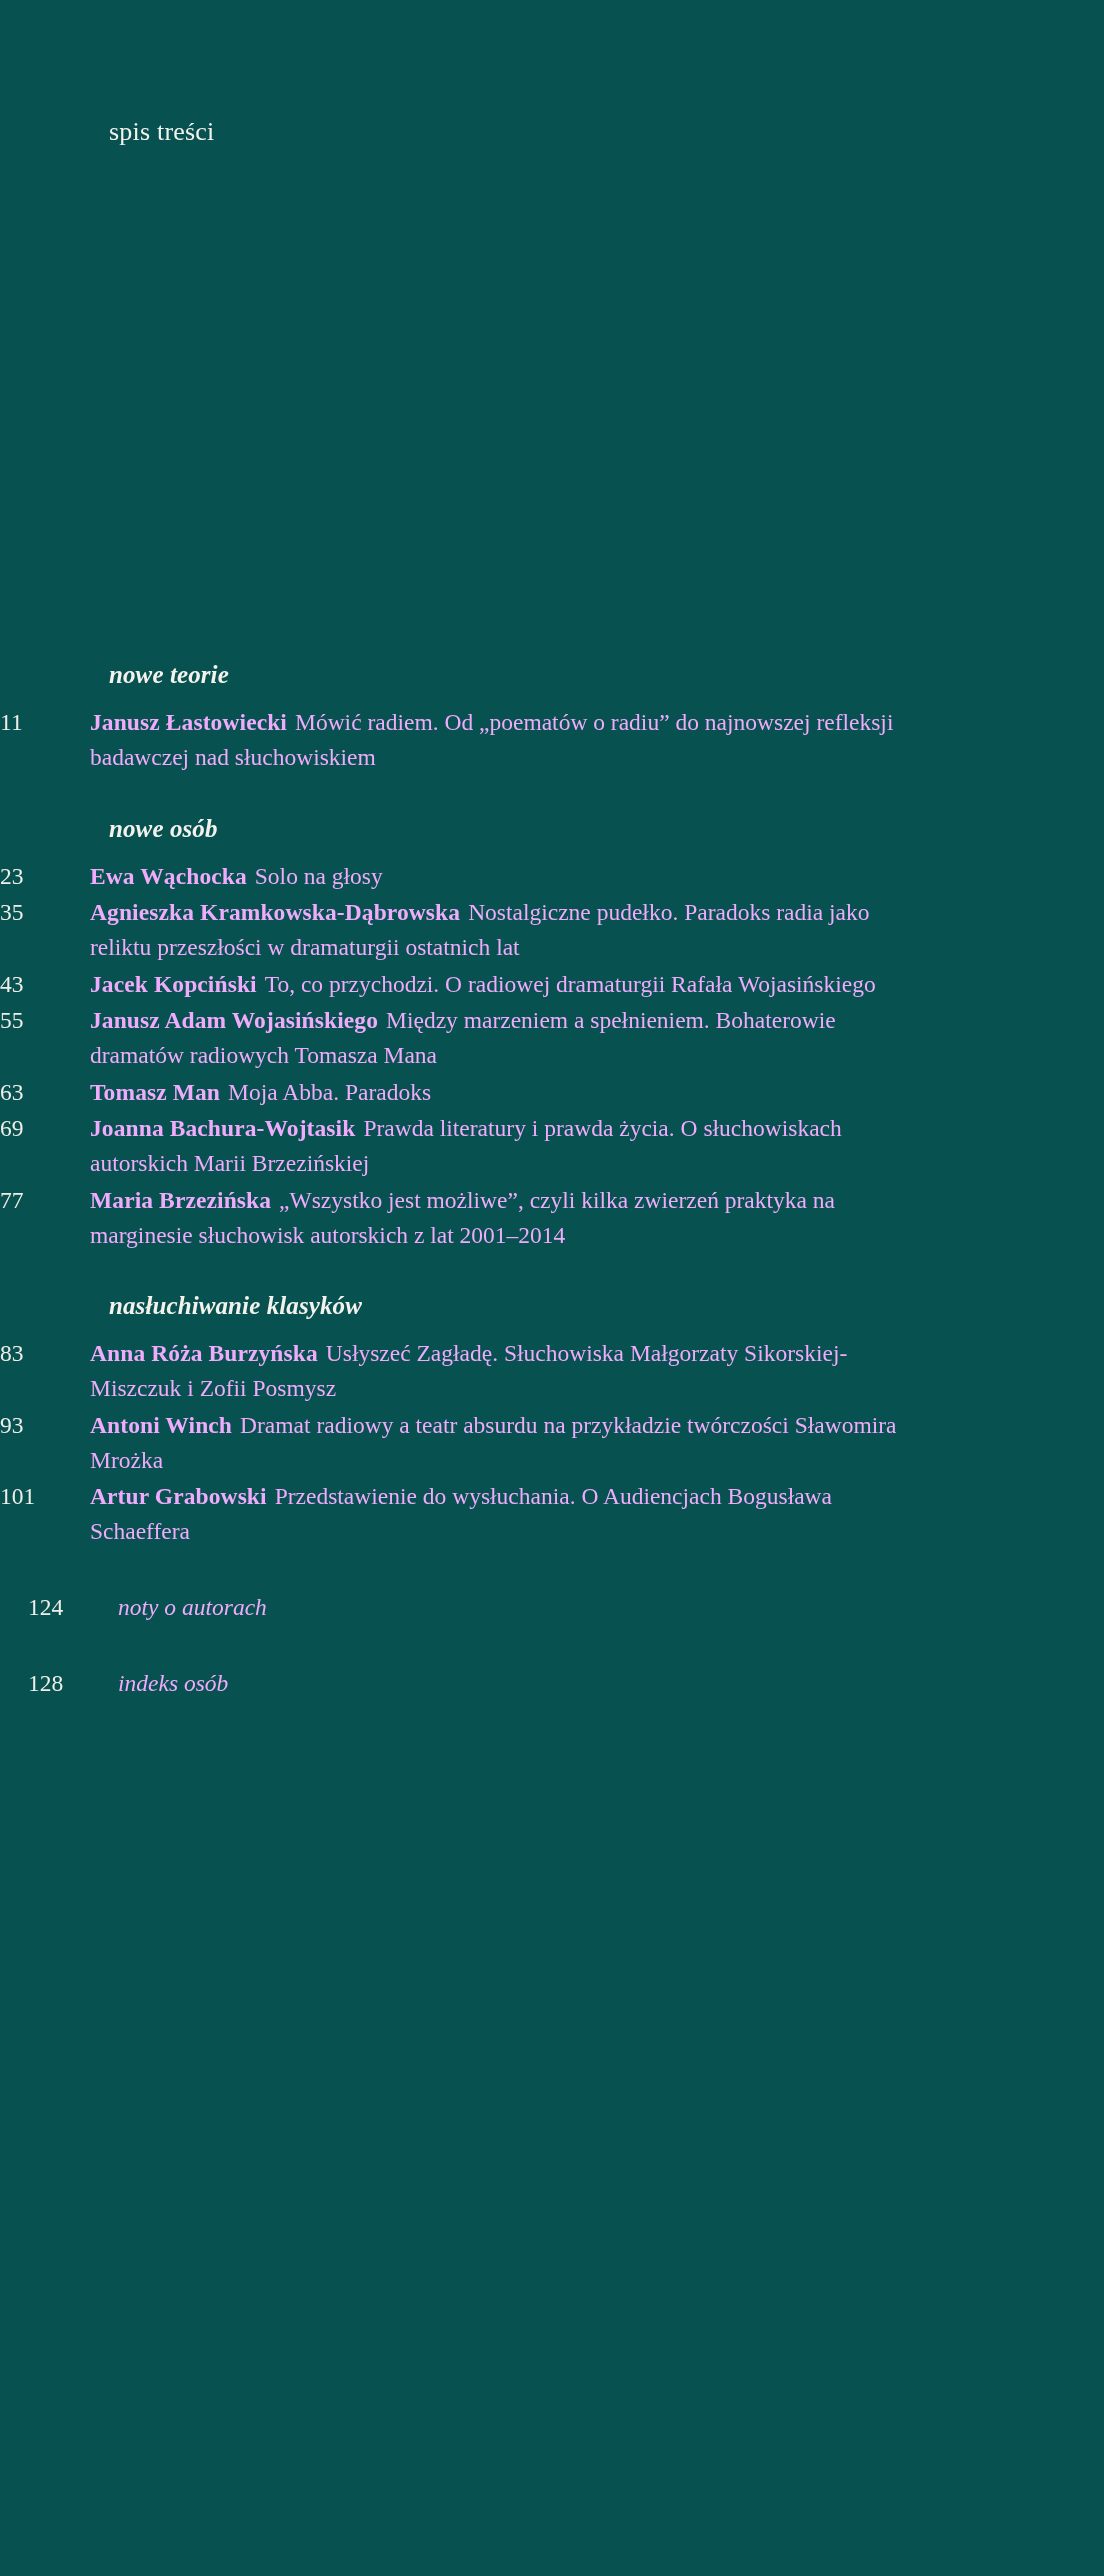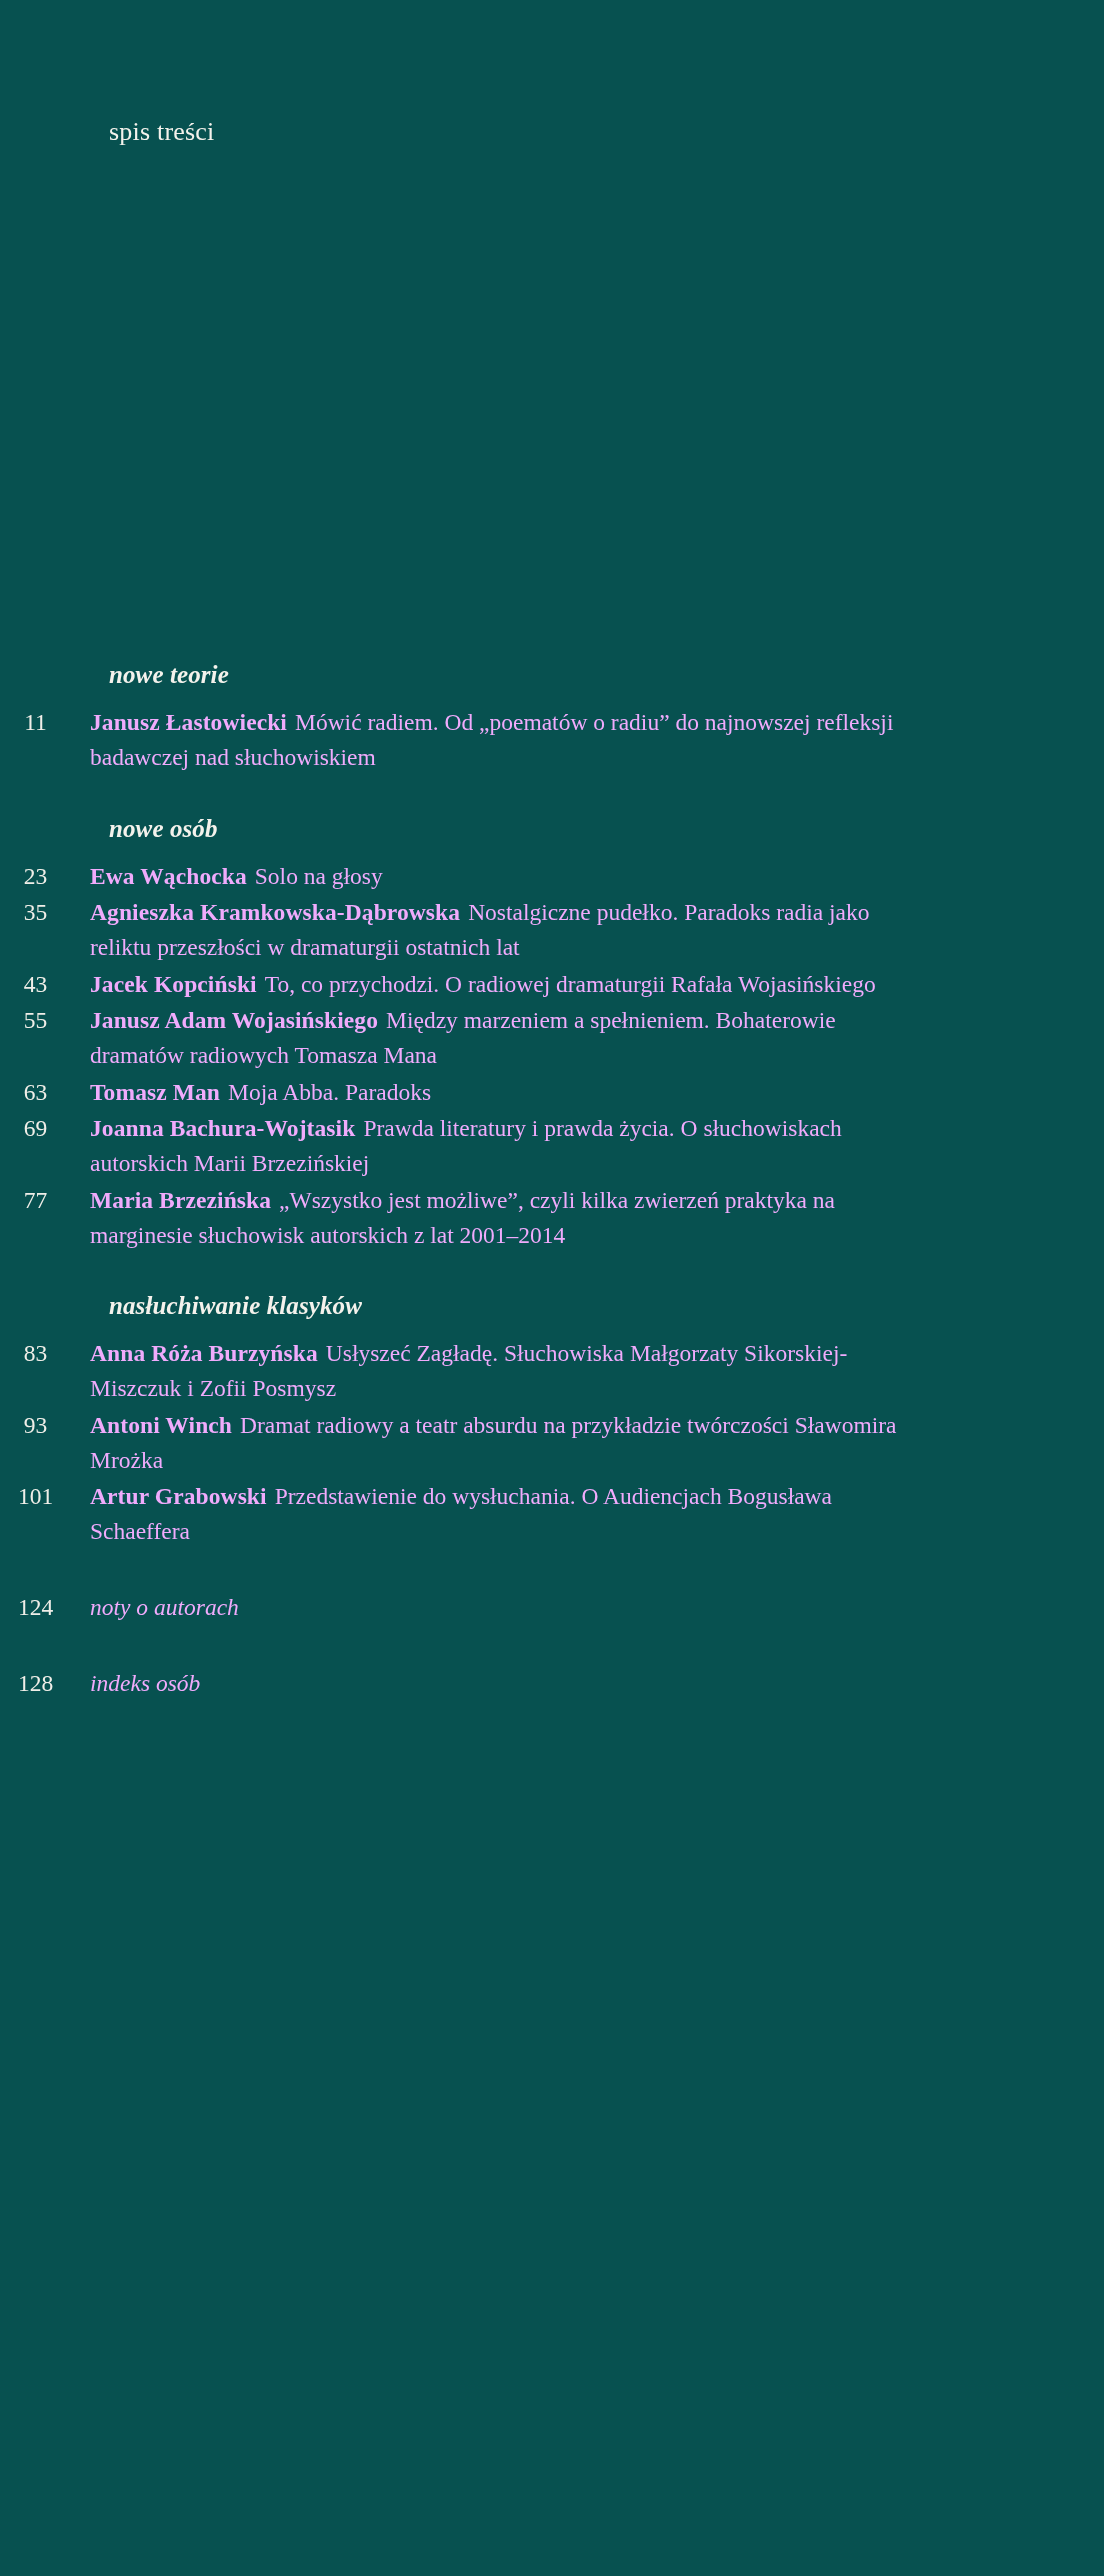--- a/index.html
+++ b/index.html
@@ -60,21 +60,21 @@
 
   .entry {
     display: flex;
     align-items: flex-start;
     margin-bottom: 1.5px;
   }
 
   .entry-page {
     width: 90px;
     min-width: 90px;
-    text-align: center;
+    text-align: left;
     padding-right: 19px;
     box-sizing: border-box;
     font-size: 23.5px;
     line-height: 35px;
     color: #f0eee8;
     font-weight: 400;
   }
 
   .entry-text {
     flex: 1;
@@ -100,20 +100,21 @@
 
   .entry-text em,
   .entry-text .ital {
   }
 
   
   .backmatter {
     display: flex;
     align-items: flex-start;
     margin-top: 41px;
+    margin-left: 28px;
   }
 
   .backmatter .entry-page {
     font-size: 23.5px;
     line-height: 35px;
   }
 
   .backmatter .entry-text {
     font-style: italic;
     font-size: 23.5px;

